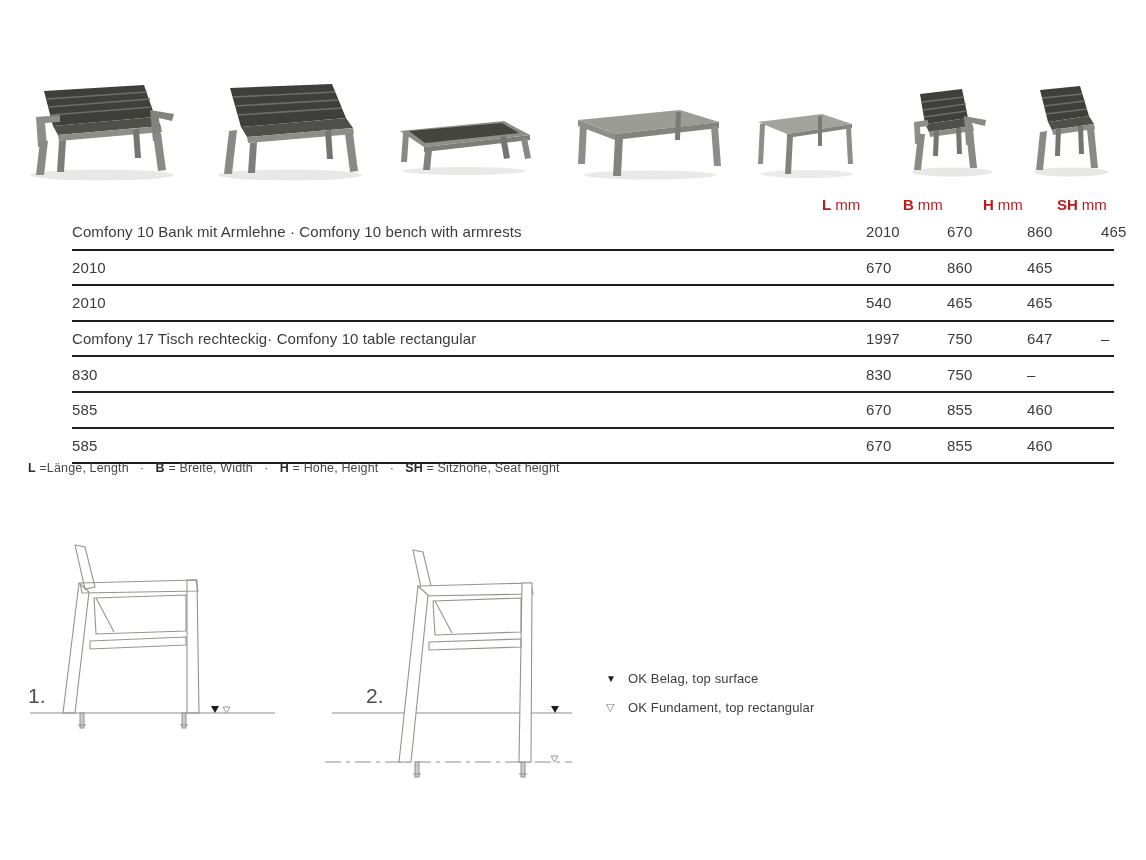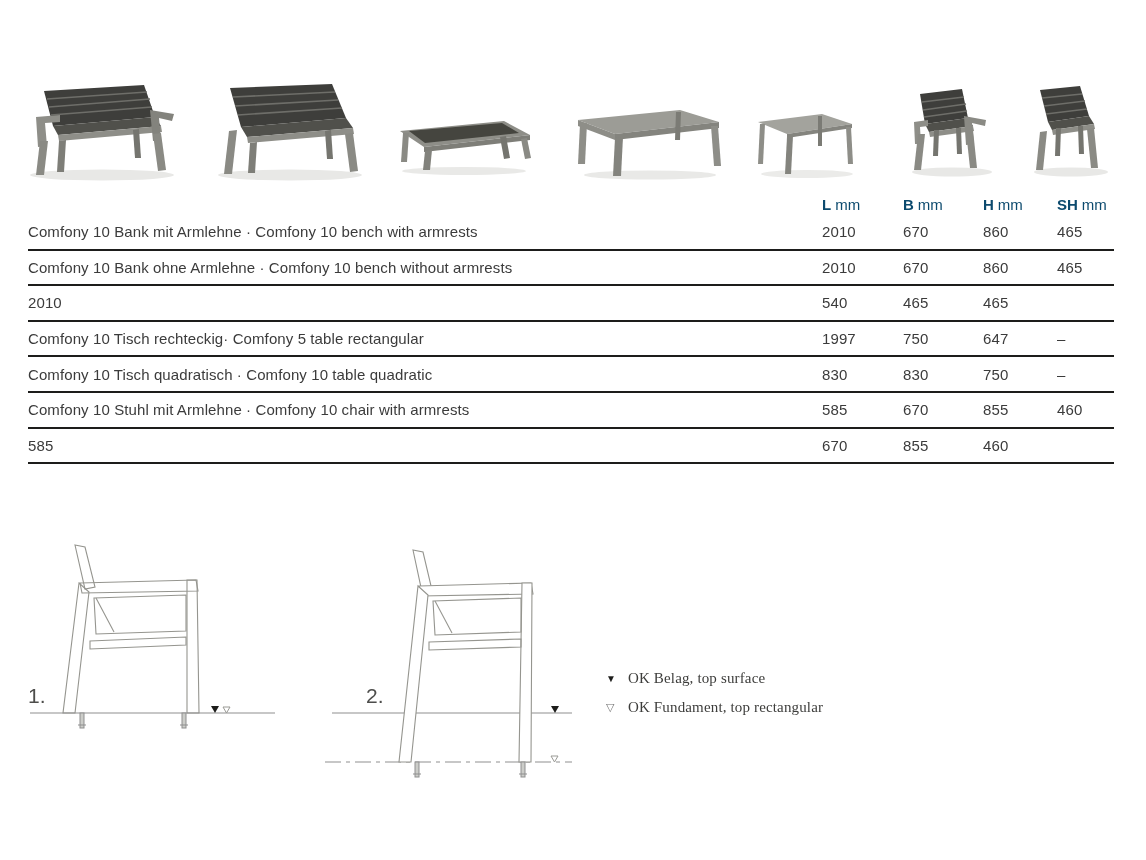--- a/index.html
+++ b/index.html
@@ -7,41 +7,41 @@
     position:relative;width:1146px;height:860px;background:#ffffff;
     font-family:"Liberation Sans", sans-serif;overflow:hidden;color:#3b3b3b;
   }
   .product{position:absolute;}
   .product svg{display:block;}
 
   
   .spec-table{position:absolute;left:28px;top:186px;width:1086px;}
   .spec-head,.spec-row{display:grid;grid-template-columns:794px 81px 80px 74px 57px;}
   .spec-head{height:29px;align-items:end;padding-bottom:0;}
-  .spec-head .cell{font-size:15px;line-height:20px;color:#0c4a6e;}
+  .spec-head .cell{font-size:15px;line-height:20px;color:#b91c1c;}
   .spec-head .bold{font-weight:bold;}
   .spec-head .unit{margin-left:4px;font-weight:400;}
-  .spec-row{height:33.6px;align-items:center;border-bottom:2px solid #1d1d1b;}
+  .spec-row{height:33.6px;align-items:center;border-bottom:2px solid #1d1d1b;margin-left:44px;}
   .spec-row .cell{font-size:15px;color:#3b3b3b;letter-spacing:.1px;white-space:nowrap;overflow:hidden;}
 
   
   .footnote{position:absolute;left:28px;top:461px;font-size:12.5px;color:#474745;letter-spacing:.15px;}
   .footnote span{white-space:pre;}
   .footnote .bold{font-weight:bold;color:#2e2e2c;}
   .footnote .sep{padding:0 4px;}
 
   
   .drawing{position:absolute;}
   .fig-label{position:absolute;font-size:21px;color:#4d4d4b;}
   .draw-legend{position:absolute;left:606px;top:670px;}
   .dl-row{display:flex;align-items:center;height:16px;margin-bottom:13px;}
   .dl-sym{width:22px;font-size:10px;}
   .dl-sym.filled{color:#1d1d1b;}
   .dl-sym.open{color:#707070;font-size:11px;}
-  .dl-text{font-size:15px;color:#3d3d3b;letter-spacing:.15px;font-family:Liberation Serif, serif;}
+  .dl-text{font-size:13px;color:#3d3d3b;letter-spacing:.15px;}
 </style>
 </head>
 <body>
 
 <div class="canvas">
 
   <div class="product" style="left:14px;top:84px;">
     <svg width="172" height="98" viewBox="0 0 172 98">
       <ellipse cx="88" cy="91" rx="72" ry="5.5" fill="#e8e8e6"></ellipse>
       <polygon points="30,7 130,1 141,33 39,42" fill="#3e3e3b"></polygon>
@@ -157,62 +157,60 @@
     </div>
     <div>
         <div class="spec-row">
           <div class="cell name">Comfony 10 Bank mit Armlehne · Comfony 10 bench with armrests</div>
           <div class="cell val">2010</div>
           <div class="cell val">670</div>
           <div class="cell val">860</div>
           <div class="cell val">465</div>
         </div>
         <div class="spec-row">
-          <div class="cell name">Comfony 10 Bank ohne Armlehne · Comfony 10 bench without armrests</div>
           <div class="cell val">2010</div>
           <div class="cell val">670</div>
           <div class="cell val">860</div>
           <div class="cell val">465</div>
         </div>
         <div class="spec-row">
           <div class="cell val">2010</div>
           <div class="cell val">540</div>
           <div class="cell val">465</div>
           <div class="cell val">465</div>
         </div>
         <div class="spec-row">
-          <div class="cell name">Comfony 10 Tisch rechteckig· Comfony 5 table rectangular</div>
+          <div class="cell name">Comfony 17 Tisch rechteckig· Comfony 10 table rectangular</div>
           <div class="cell val">1997</div>
           <div class="cell val">750</div>
           <div class="cell val">647</div>
           <div class="cell val">–</div>
         </div>
         <div class="spec-row">
-          <div class="cell name">Comfony 10 Tisch quadratisch · Comfony 10 table quadratic</div>
           <div class="cell val">830</div>
           <div class="cell val">830</div>
           <div class="cell val">750</div>
           <div class="cell val">–</div>
         </div>
         <div class="spec-row">
-          <div class="cell name">Comfony 10 Stuhl mit Armlehne · Comfony 10 chair with armrests</div>
           <div class="cell val">585</div>
           <div class="cell val">670</div>
           <div class="cell val">855</div>
           <div class="cell val">460</div>
         </div>
         <div class="spec-row">
           <div class="cell val">585</div>
           <div class="cell val">670</div>
           <div class="cell val">855</div>
           <div class="cell val">460</div>
         </div>
       </div>
   </div>
 
+  <div class="footnote"><span class="bold">L</span><span> =Länge, Length</span><span class="sep">  ·  </span><span class="bold">B</span><span> = Breite, Width</span><span class="sep">  ·  </span><span class="bold">H</span><span> = Höhe, Height</span><span class="sep">  ·  </span><span class="bold">SH</span><span> = Sitzhöhe, Seat height</span></div>
 
   <div class="drawing" style="left:22px;top:540px;">
     <svg width="260" height="205" viewBox="0 0 260 205">
       <g stroke="#95958f" fill="none" stroke-width="1.1">
         <polygon points="53,5 63,7 73,47 63,49"></polygon>
         <polygon points="58,43 174,40 176,51 60,53"></polygon>
         <polygon points="57,43 67,52 53,173 41,173"></polygon>
         <polygon points="165,40 175,40 177,173 165,173"></polygon>
         <polygon points="72,58 164,55 164,91 74,94"></polygon>
         <line x1="74" y1="58" x2="92" y2="92"></line>

